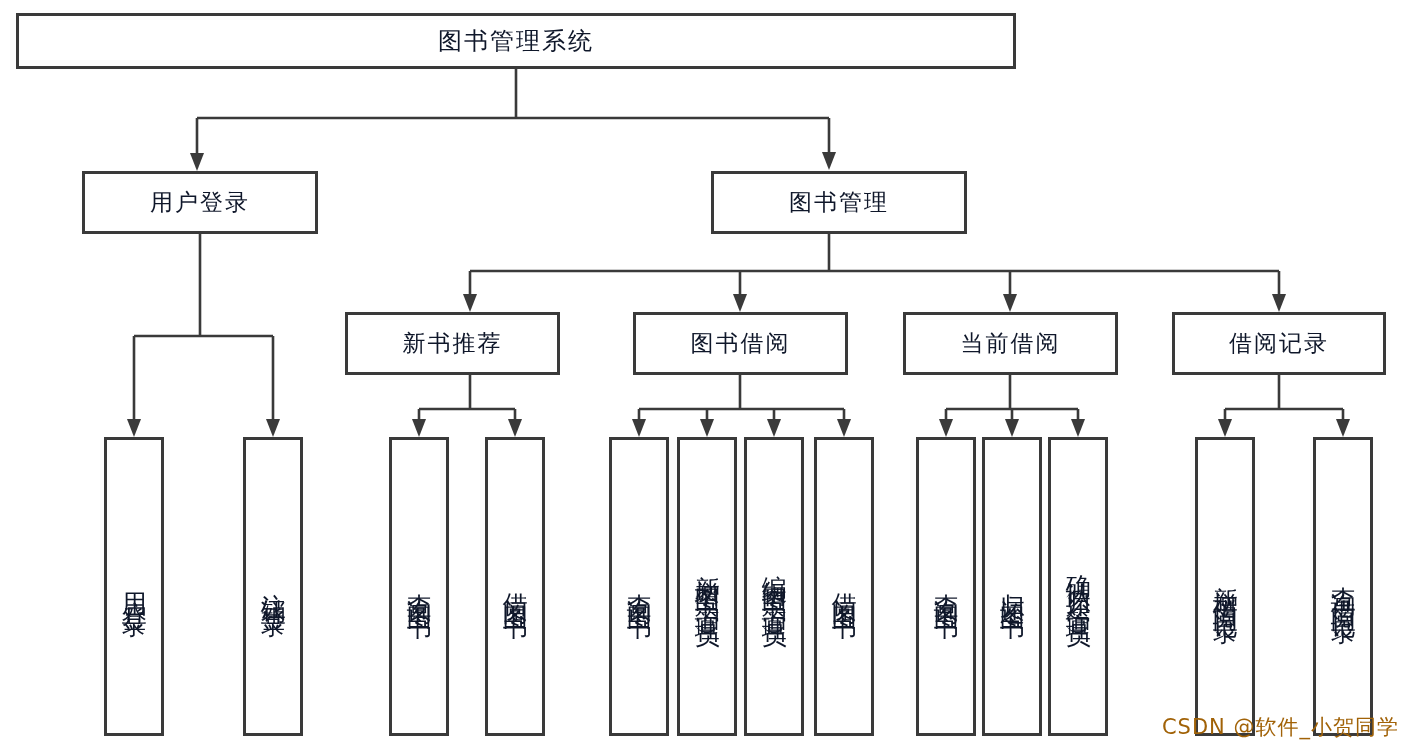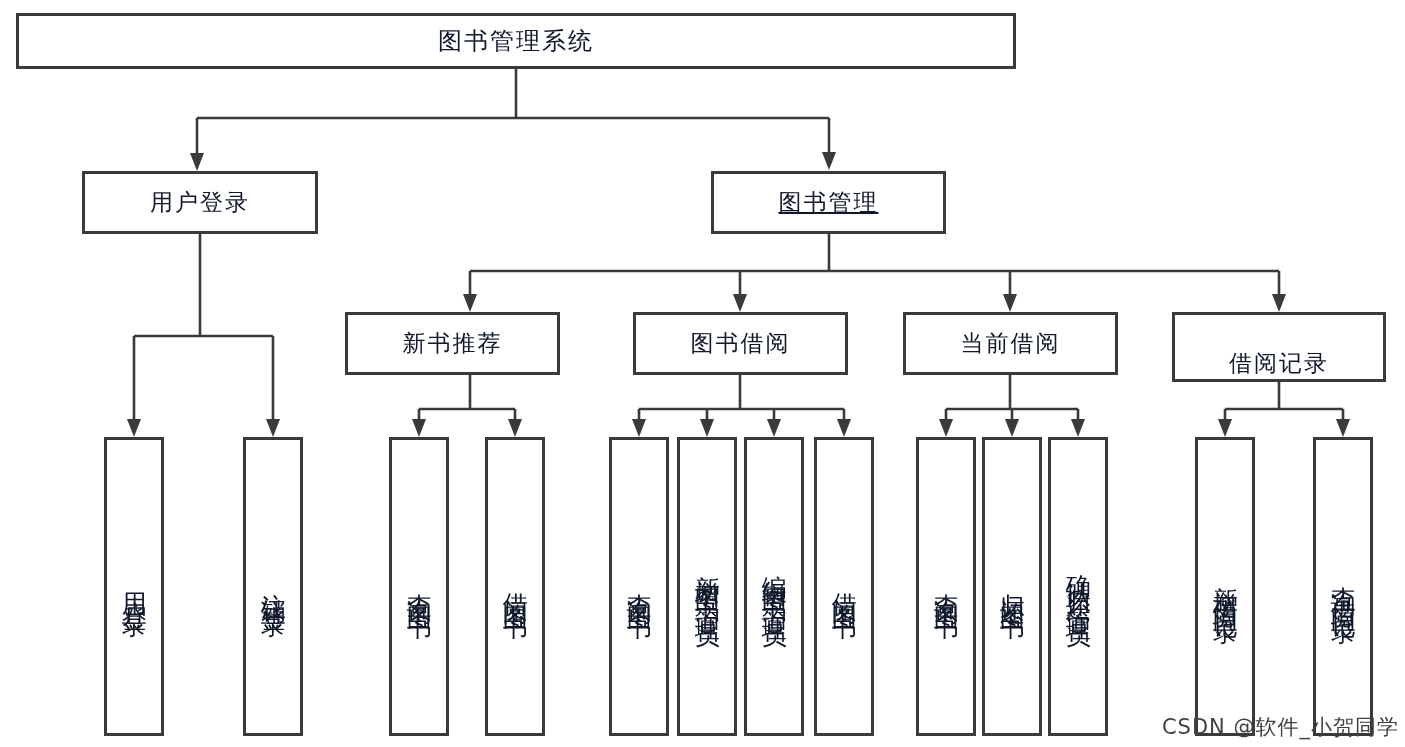--- a/index.html
+++ b/index.html
@@ -42,21 +42,21 @@
     text-orientation: mixed;
     font-size: 25px;
     letter-spacing: 7px;
     line-height: 1.1;
   }
   .watermark {
     position: absolute;
     right: 6px;
     bottom: 6px;
     font-size: 21px;
-    color: #404040;
+    color: #a16207;
     letter-spacing: 1px;
     z-index: 10;
     white-space: nowrap;
   }
 </style>
 </head>
 <body>
 
 <div class="canvas">
 
@@ -100,34 +100,34 @@
     </g>
   </svg>
 
   <div class="node node-root" style="left:16px; top:13px; width:1000px; height:56px;">
     <span>图书管理系统</span>
   </div>
 
   <div class="node node-h" style="left:82px; top:171px; width:236px; height:63px;">
     <span>用户登录</span>
   </div>
-  <div class="node node-h" style="left:711px; top:171px; width:235px; height:63px;text-decoration:underline;">
+  <div class="node node-h" style="left:711px; top:171px; width:256px; height:63px;">
     <span>图书管理</span>
   </div>
 
   <div class="node node-h" style="left:345px; top:312px; width:215px; height:63px;">
     <span>新书推荐</span>
   </div>
   <div class="node node-h" style="left:633px; top:312px; width:215px; height:63px;">
     <span>图书借阅</span>
   </div>
   <div class="node node-h" style="left:903px; top:312px; width:215px; height:63px;">
     <span>当前借阅</span>
   </div>
-  <div class="node node-h" style="left:1172px; top:312px; width:214px; height:70px;align-items:flex-end;">
+  <div class="node node-h" style="left:1172px; top:312px; width:214px; height:63px;">
     <span>借阅记录</span>
   </div>
 
   <div class="node node-v" style="left:104px; top:437px; width:60px; height:299px;">
     <span class="vtext">用户登录</span>
   </div>
   <div class="node node-v" style="left:243px; top:437px; width:60px; height:299px;">
     <span class="vtext">注销登录</span>
   </div>
   <div class="node node-v" style="left:389px; top:437px; width:60px; height:299px;">

